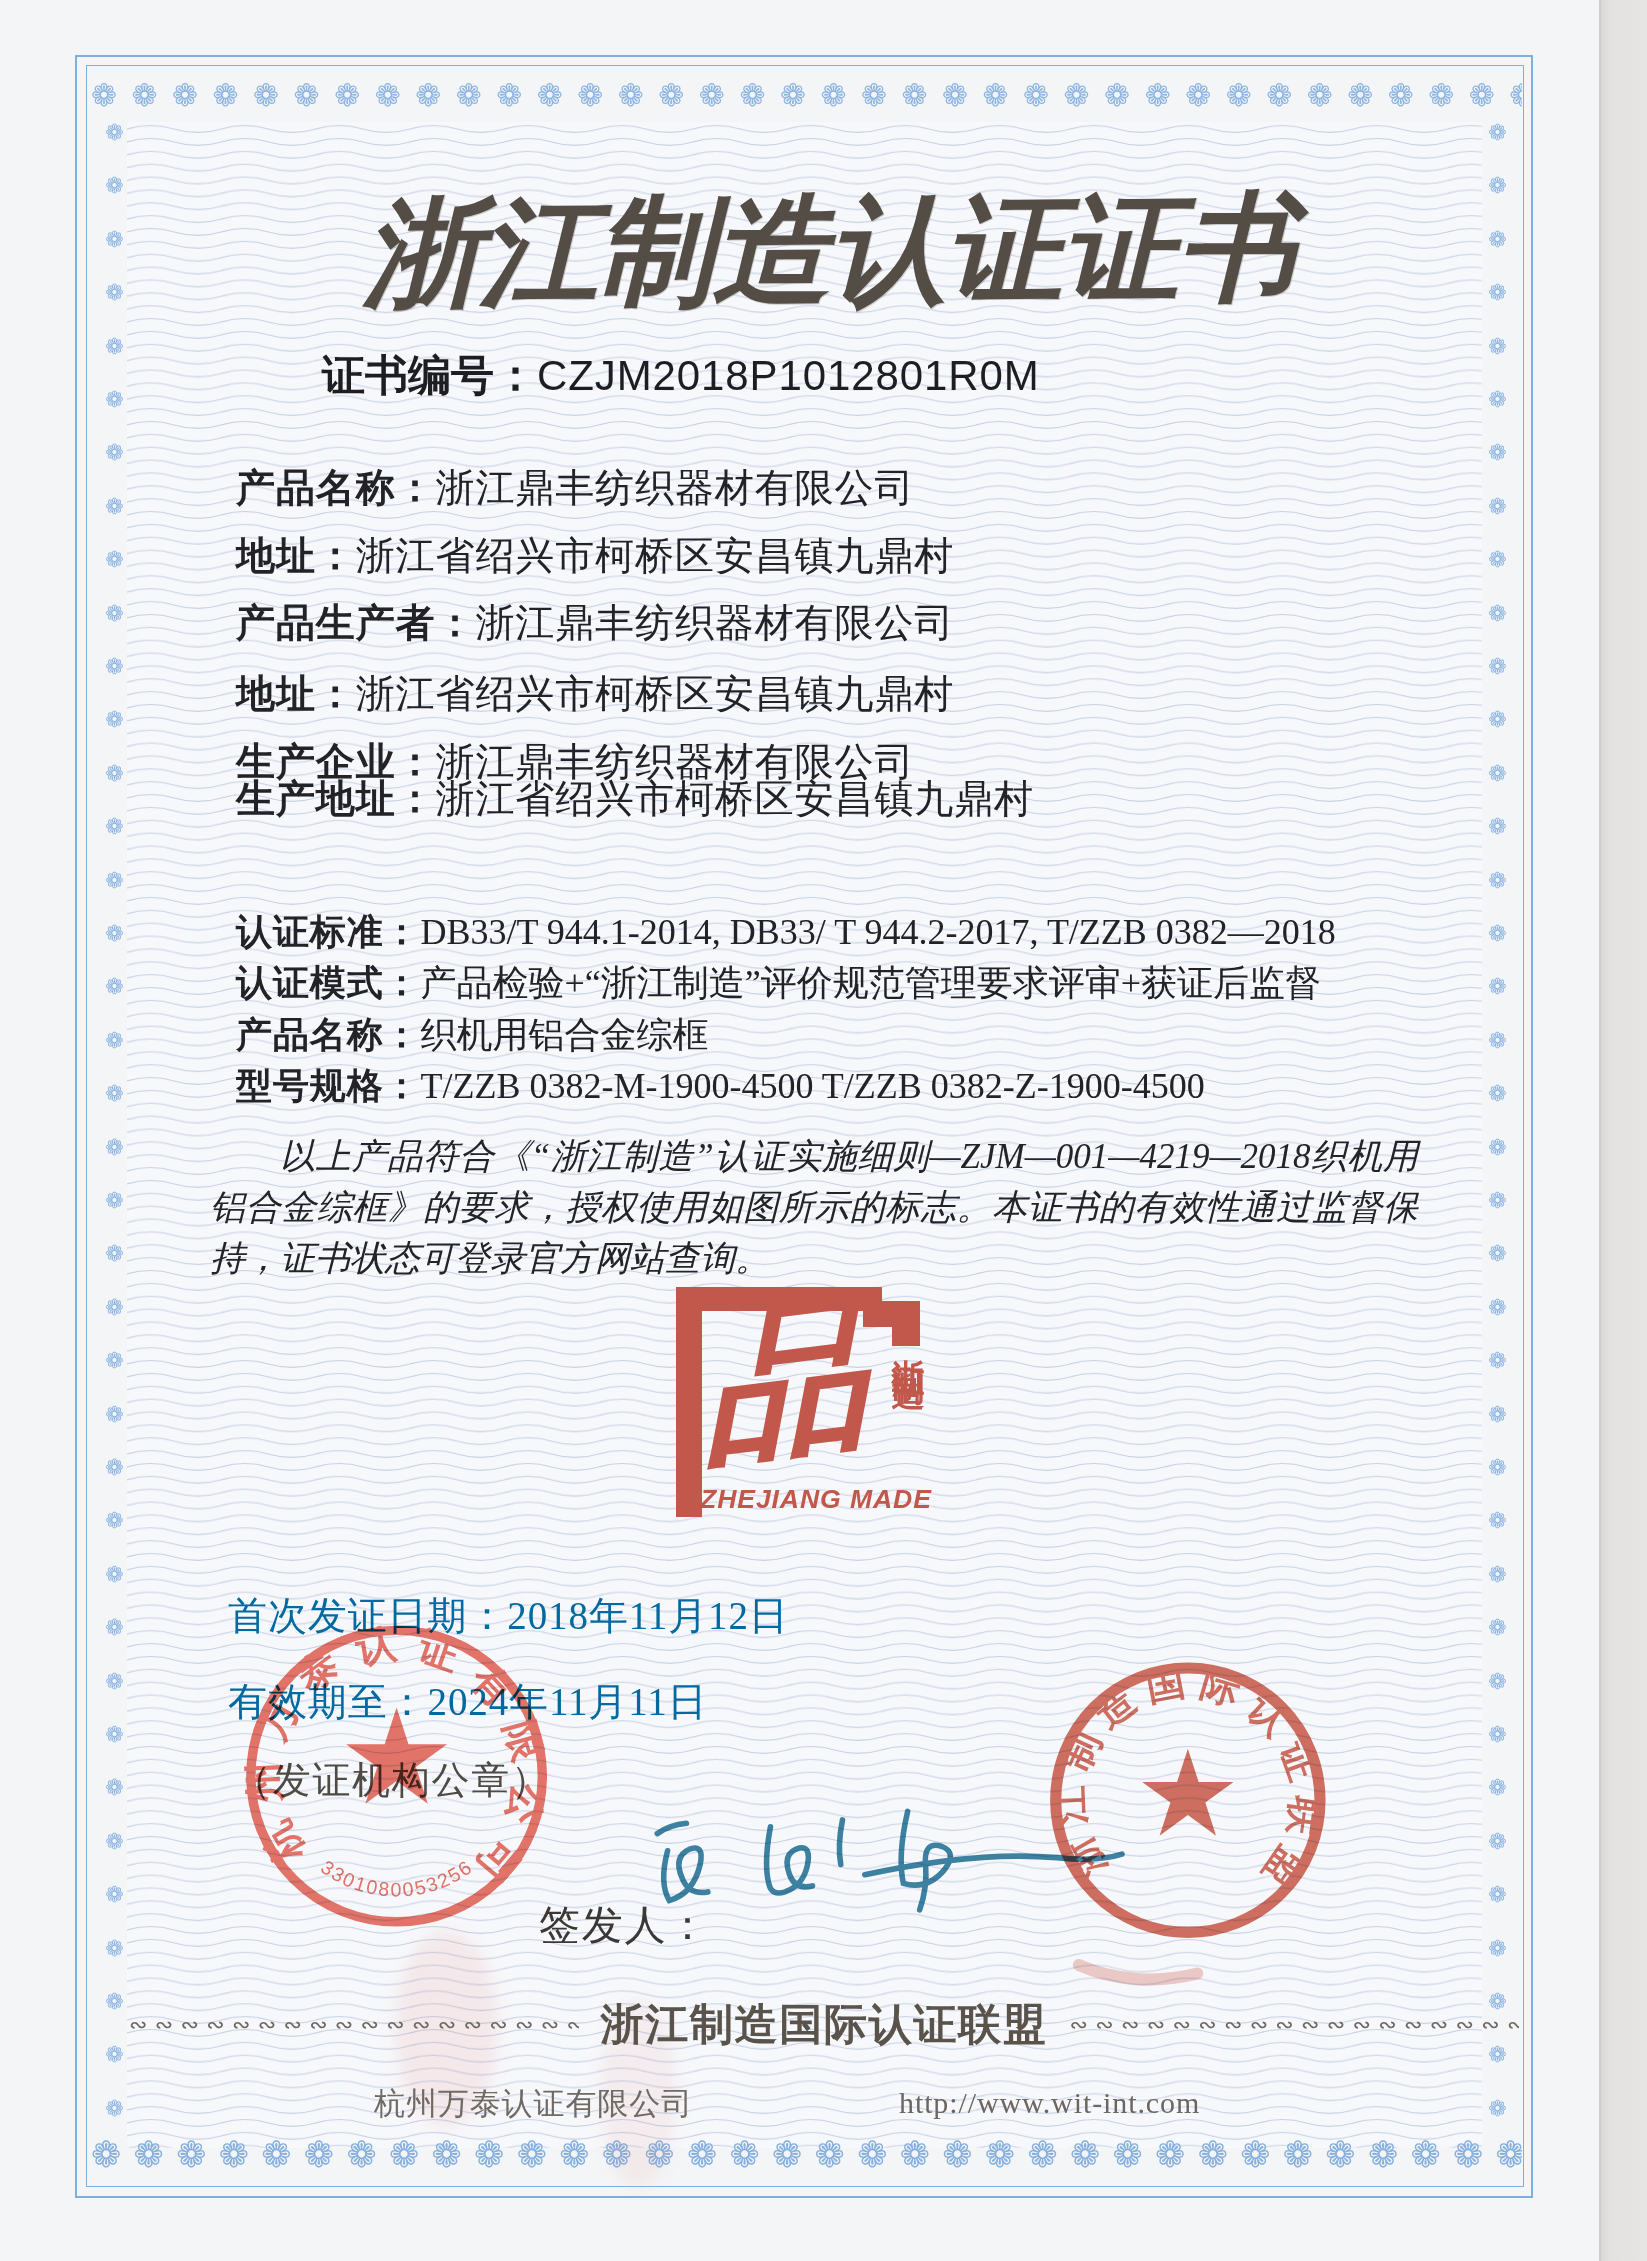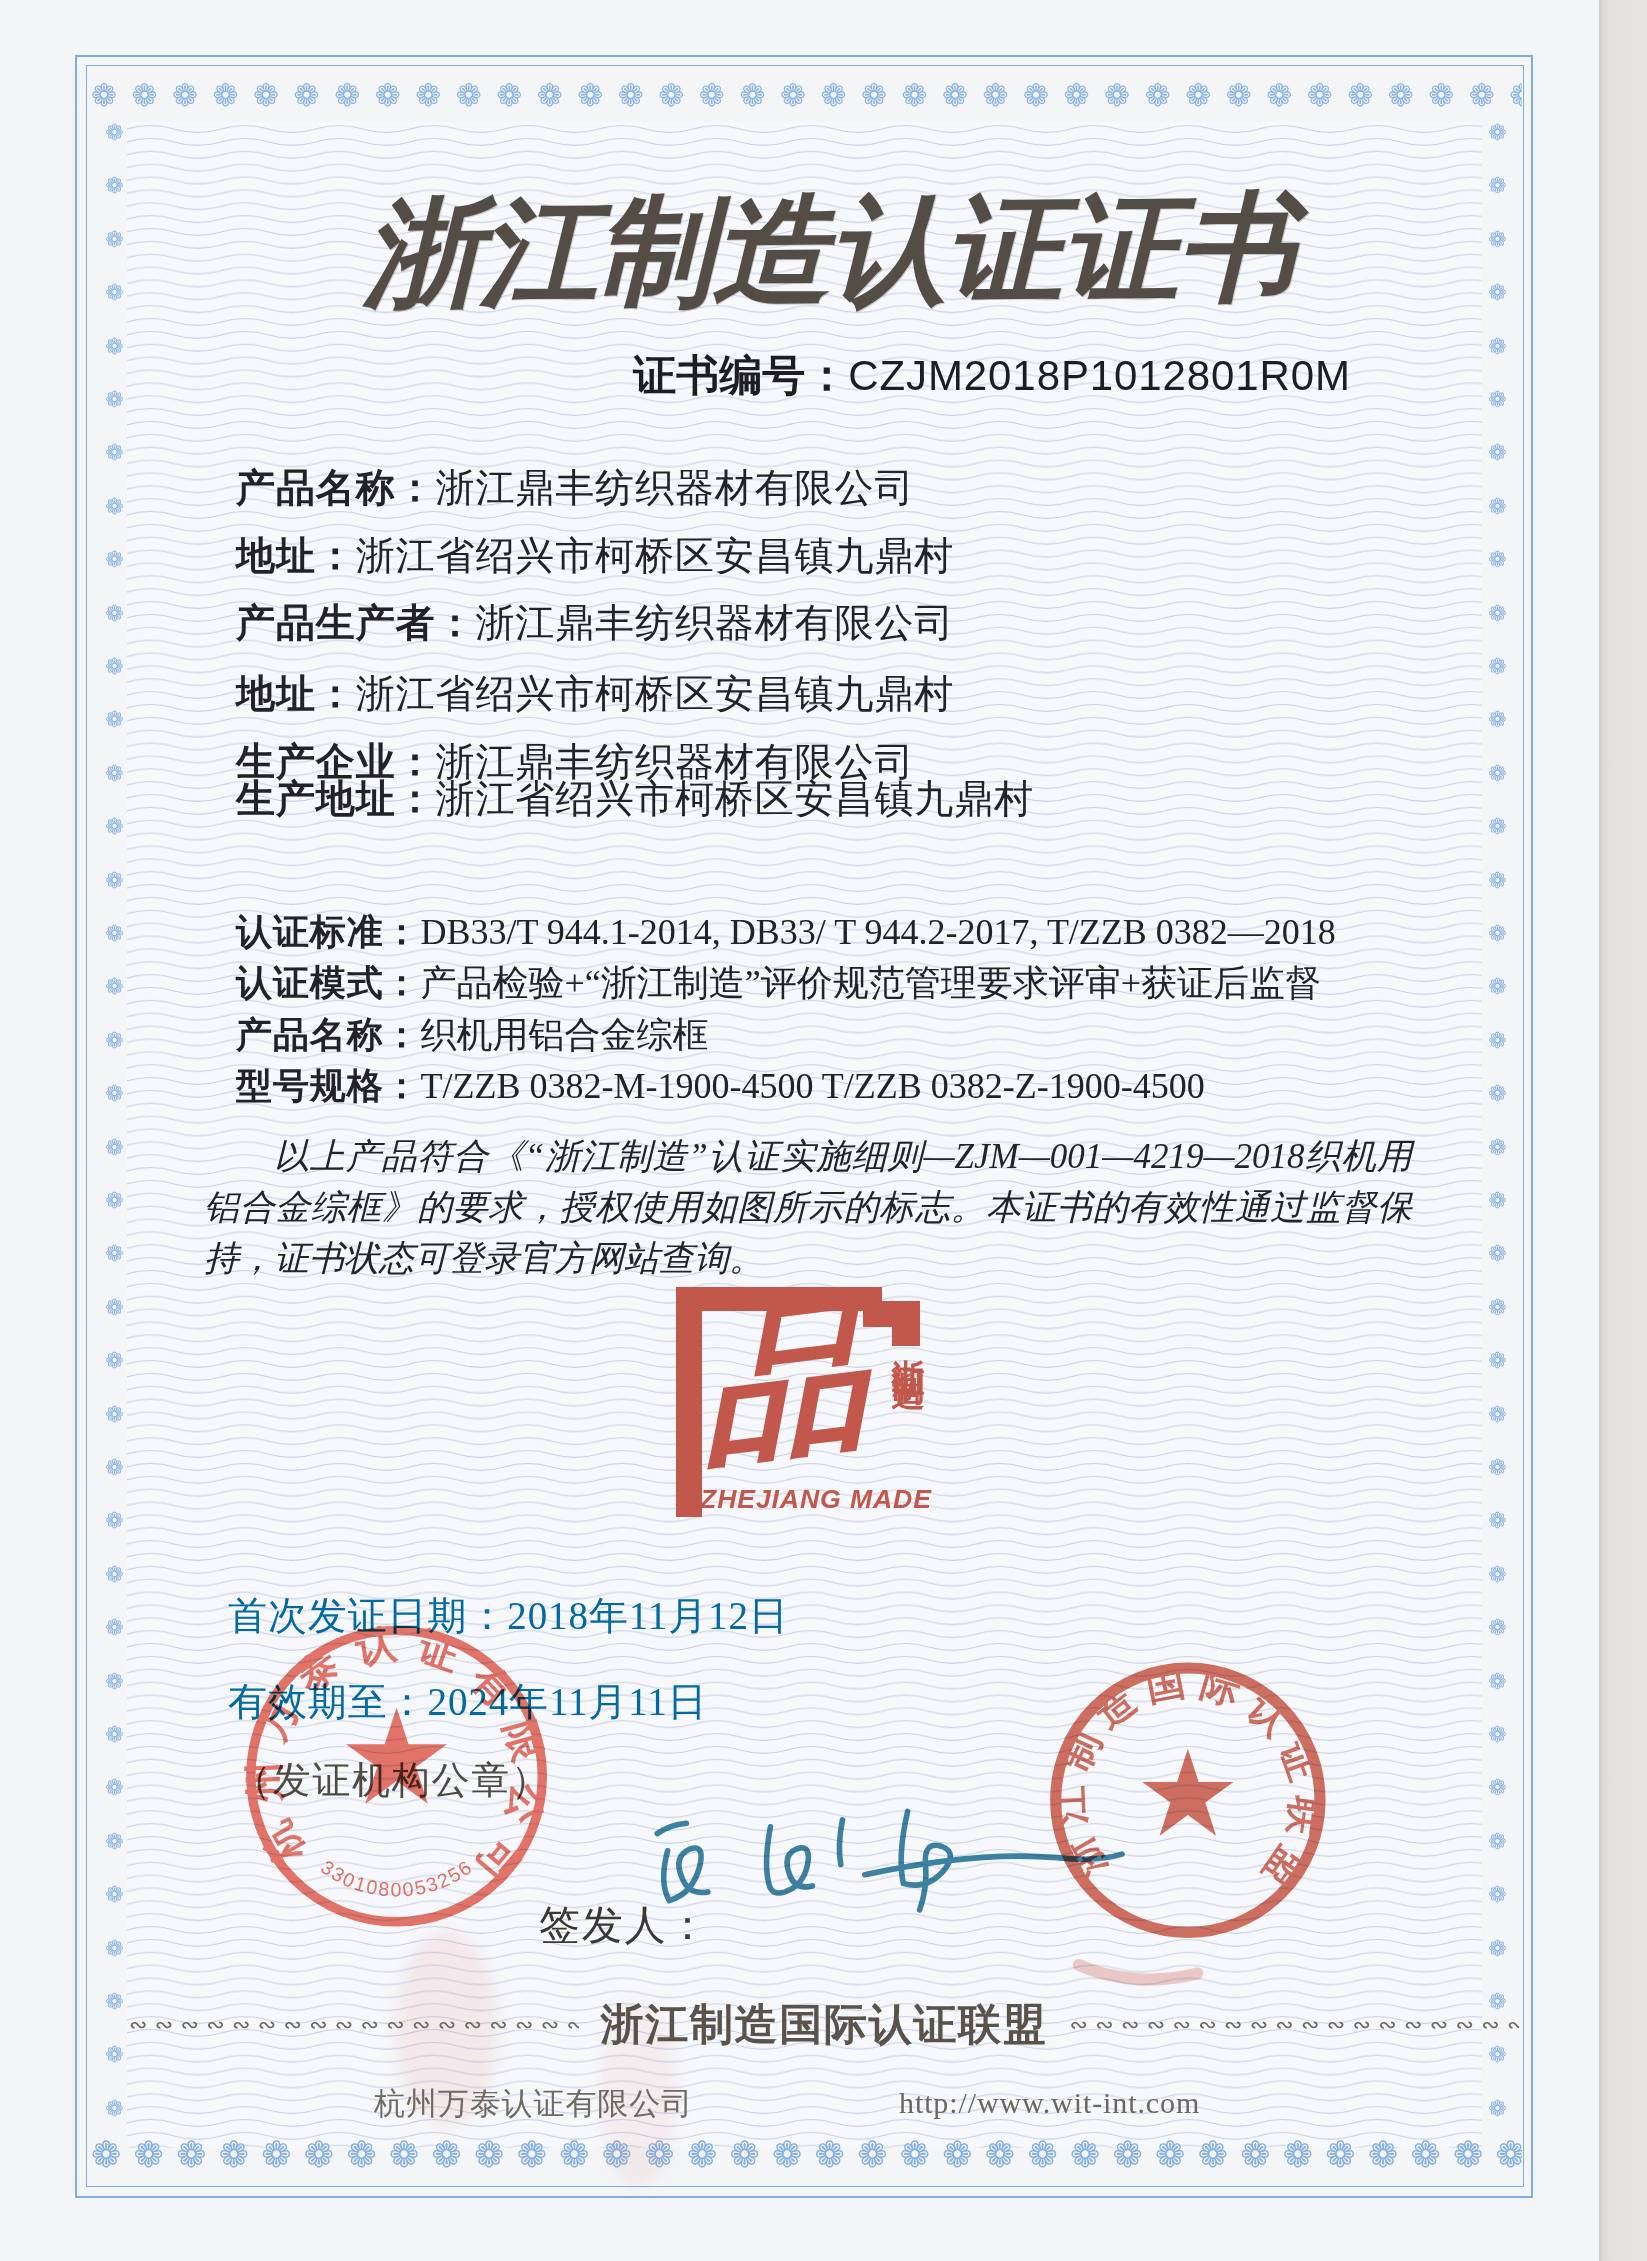--- a/index.html
+++ b/index.html
@@ -32,33 +32,33 @@
 
   .waves{position:absolute;left:127px;top:122px;z-index:0;}
 
   
   .title{position:absolute;left:305px;top:172px;width:1047px;height:172px;z-index:2;
     font-family:var(--serif);font-size:118px;font-weight:700;font-style:italic;
     letter-spacing:-1.7px;color:#534d46;text-align:center;transform:rotate(-.4deg);
     text-shadow:0.9px 0.9px 0 rgba(70,62,54,.25);}
 
   
-  .certno{position:absolute;left:322px;top:347px;width:1029px;z-index:2;text-align:right;
+  .certno{position:absolute;left:322px;top:347px;width:1029px;z-index:2;text-align:left;
     white-space:nowrap;color:#1e1e22;}
   .certno .lbl{font-size:43px;font-weight:700;font-family:var(--serif);}
   .certno .val{font-size:42px;font-family:var(--sans);letter-spacing:0.9px;}
 
   
   .fline{position:absolute;left:236px;white-space:nowrap;z-index:2;color:#232327;}
   .fline .lbl{font-family:var(--sans);font-weight:700;font-size:39px;letter-spacing:0.9px;}
   .fline .val{font-family:Liberation Serif, serif;font-size:39px;letter-spacing:0.9px;}
   .sline .lbl{font-size:36px;}
   .sline .val{font-size:36px;letter-spacing:0;}
 
-  .statement{position:absolute;left:204px;top:1131px;width:1208px;z-index:2;
+  .statement{position:absolute;left:210px;top:1131px;width:1208px;z-index:2;
     font-family:var(--serif);font-size:35px;line-height:51px;color:#242428;
     text-indent:2em;text-align:justify;font-style:italic;}
 
   
   .logo{position:absolute;left:676px;top:1287px;width:245px;height:232px;z-index:2;}
   .logo .bar{position:absolute;background:#c2574b;}
   .logo .mark{position:absolute;left:15.4px;top:5.1px;width:189px;height:180px;
     font-family:var(--serif);font-style:italic;font-weight:700;font-size:165px;line-height:180px;
     color:#c2574b;text-align:center;transform:rotate(-7deg) skewX(-4deg);}
   .logo .side{position:absolute;left:209px;top:46px;height:146px;

